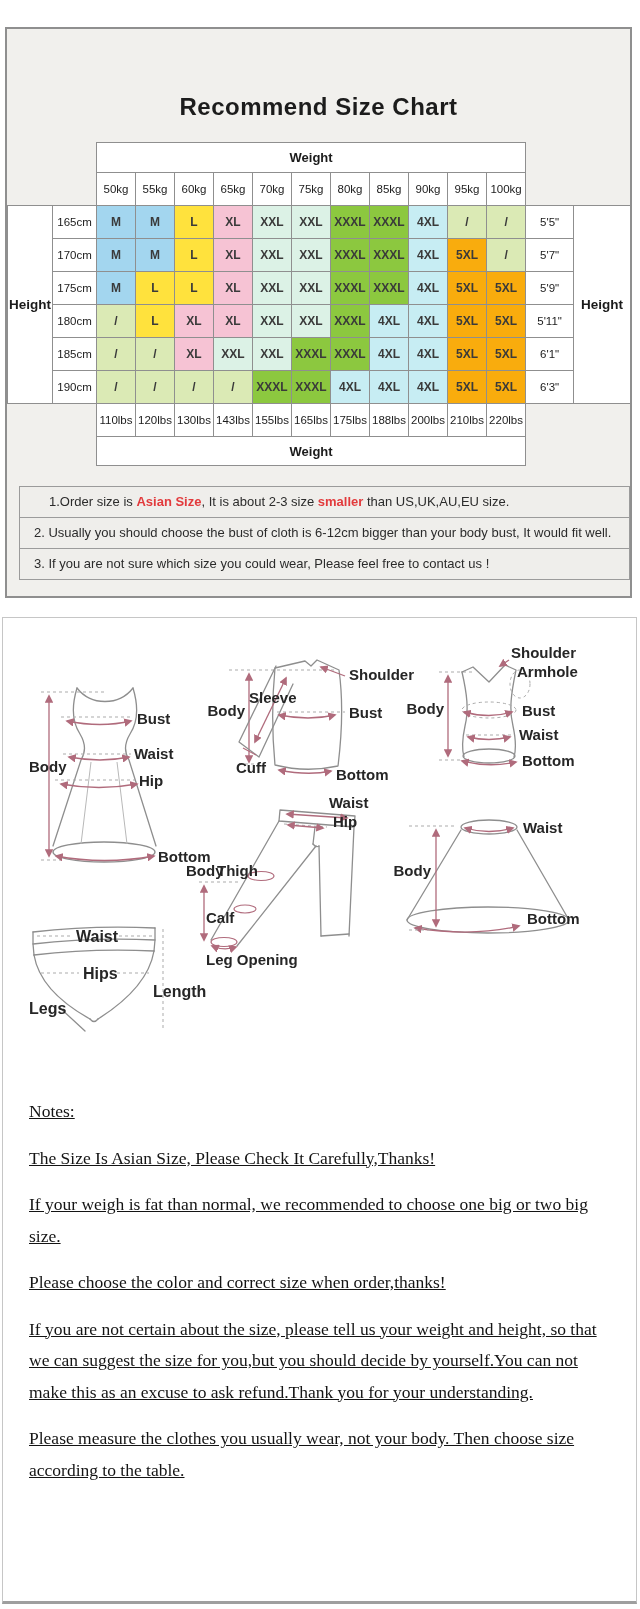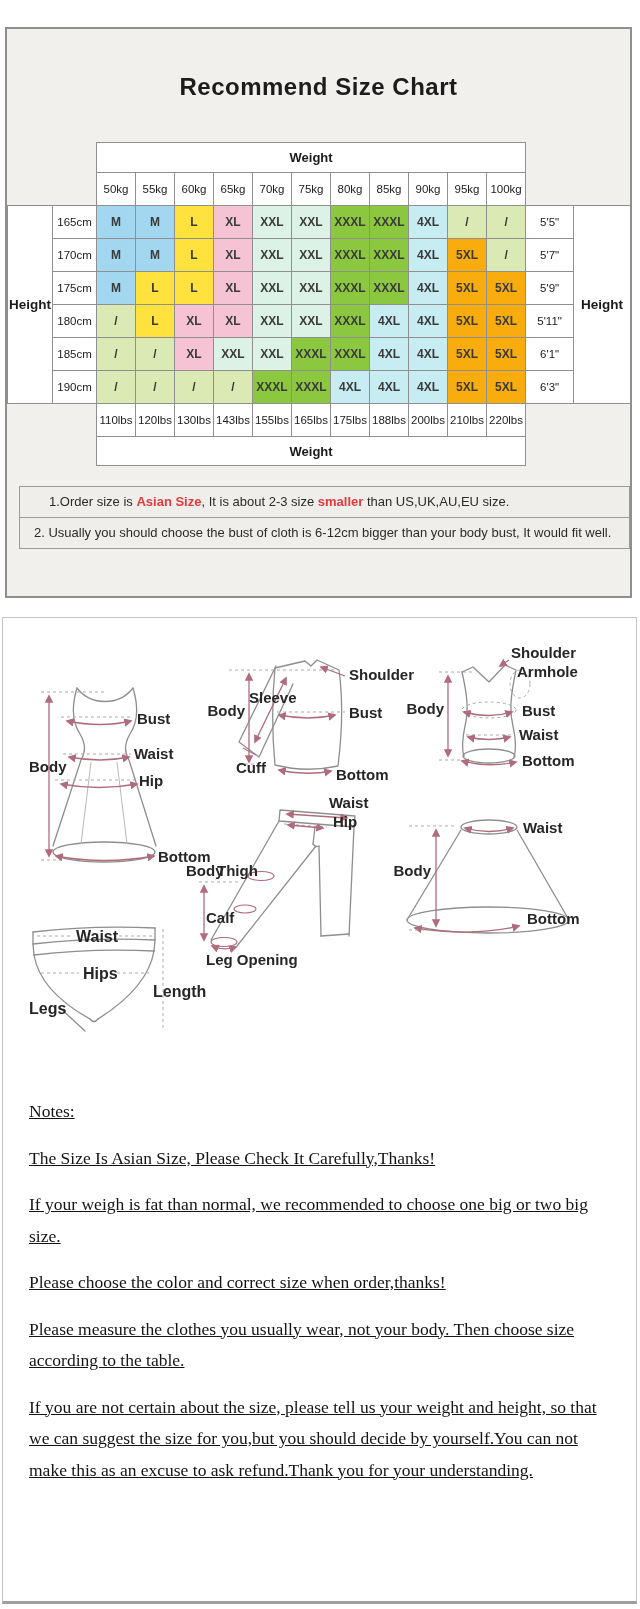--- a/index.html
+++ b/index.html
@@ -11,21 +11,21 @@
     font-family: "Liberation Sans", sans-serif;
   }
   
   .panel-chart {
     position: absolute; left: 5px; top: 27px;
     width: 627px; height: 571px;
     border: 2px solid #8f8f8f;
     background: #f1f0ed;
   }
   .chart-title {
-    margin: 0; padding-top: 44px;
+    margin: 0; padding-top: 64px;
     text-align: center;
     font-size: 24px; font-weight: bold; color: #1c1c1c;
     letter-spacing: .5px;
   }
   #size-grid {
     position: absolute; left: 0; top: 113px;
     width: 623px;
     border-collapse: collapse; table-layout: fixed;
   }
   #size-grid td { text-align: center; vertical-align: middle; padding: 0; overflow: hidden; }
@@ -234,20 +234,21 @@
             <td class="blank" colspan="2"></td>
             <td class="cell wrow" colspan="11">Weight</td>
             <td class="blank" colspan="2"></td>
           </tr>
         </tbody>
     </table>
 
     <div class="notices">
         <div class="notice"><span>1.Order size is </span><span class="hl">Asian Size</span><span>, It is about 2-3 size </span><span class="hl">smaller</span><span> than US,UK,AU,EU size.</span></div>
         <div class="notice"><span>2. Usually you should choose the bust of cloth is 6-12cm bigger than your body bust, It would fit well.</span></div>
+        <div class="notice"><span>3. If you are not sure which size you could wear, Please feel free to contact us !</span></div>
       </div>
   </section>
 
   <section class="panel-measure">
 
     <svg id="diagram-svg" width="633" height="430" viewBox="0 0 633 430">
       <defs>
         <marker id="arr" viewBox="0 0 10 10" refX="8" refY="5" markerWidth="6.5" markerHeight="6.5" orient="auto-start-reverse">
           <path d="M0,0 L10,5 L0,10 z" fill="#b06b7c"></path>
         </marker>
@@ -379,19 +380,19 @@
         <text class="lbl2" x="150" y="373">Length</text>
       </g>
     </svg>
 
     <div class="notes-block">
       <p class="notes-heading">Notes:</p>
       <div id="notes-paragraphs">
           <p>The Size Is Asian Size, Please Check It Carefully,Thanks!</p>
           <p>If your weigh is fat than normal, we recommended to choose one big or two big size.</p>
           <p>Please choose the color and correct size when order,thanks!</p>
+          <p>If you are not certain about the size, please tell us your weight and height, so that we can suggest the size for you,but you should decide by yourself.You can not make this as an excuse to ask refund.Thank you for your understanding.</p>
           <p>Please measure the clothes you usually wear, not your body. Then choose size according to the table.</p>
-          <p>If you are not certain about the size, please tell us your weight and height, so that we can suggest the size for you,but you should decide by yourself.You can not make this as an excuse to ask refund.Thank you for your understanding.</p>
         </div>
     </div>
   </section>
 
 </div>
 
 </body></html>

